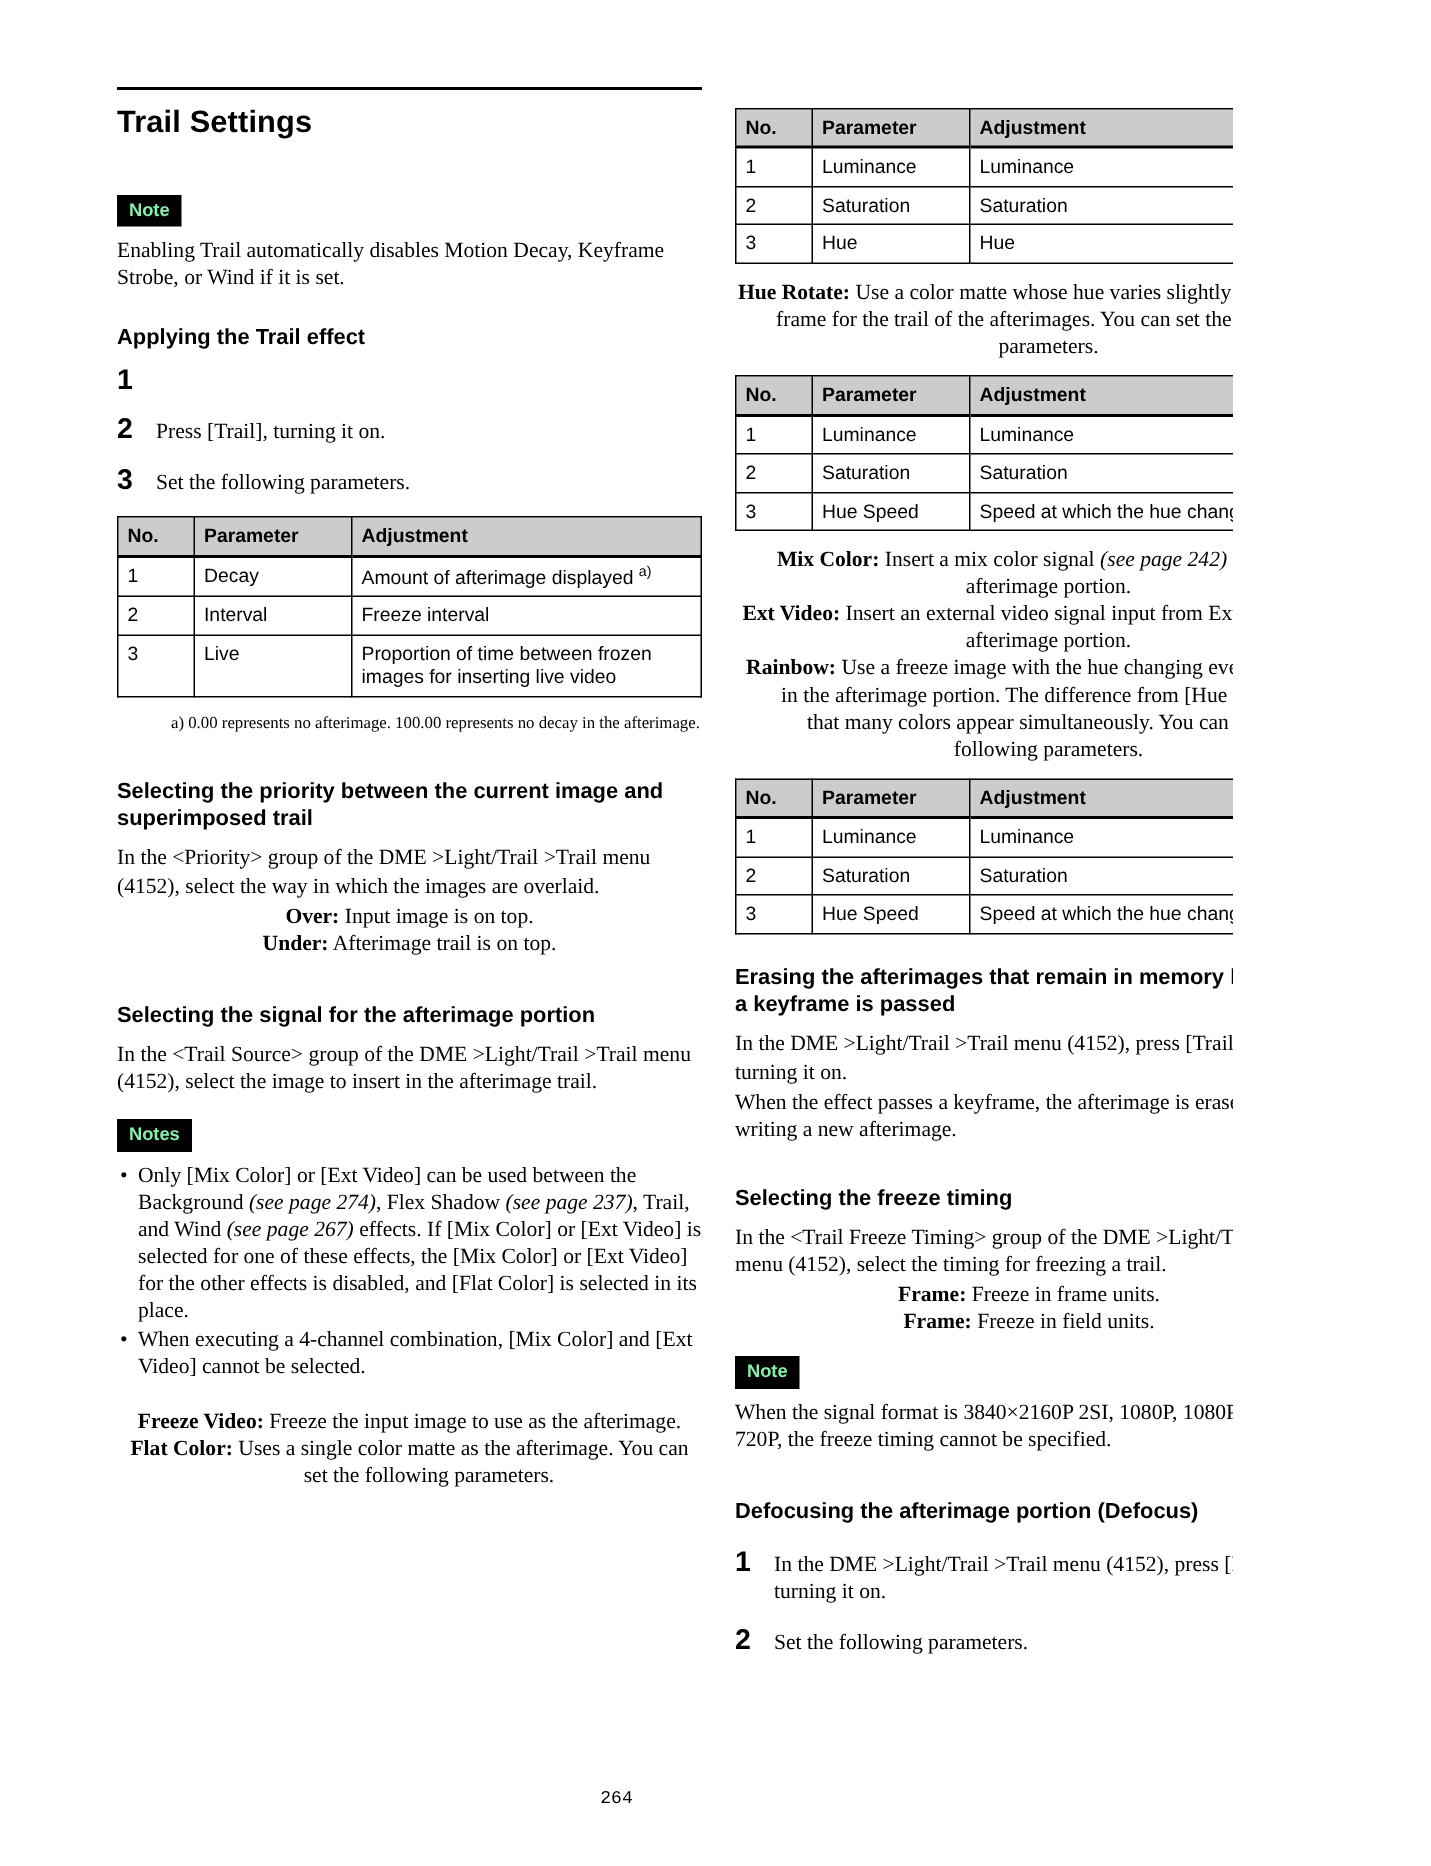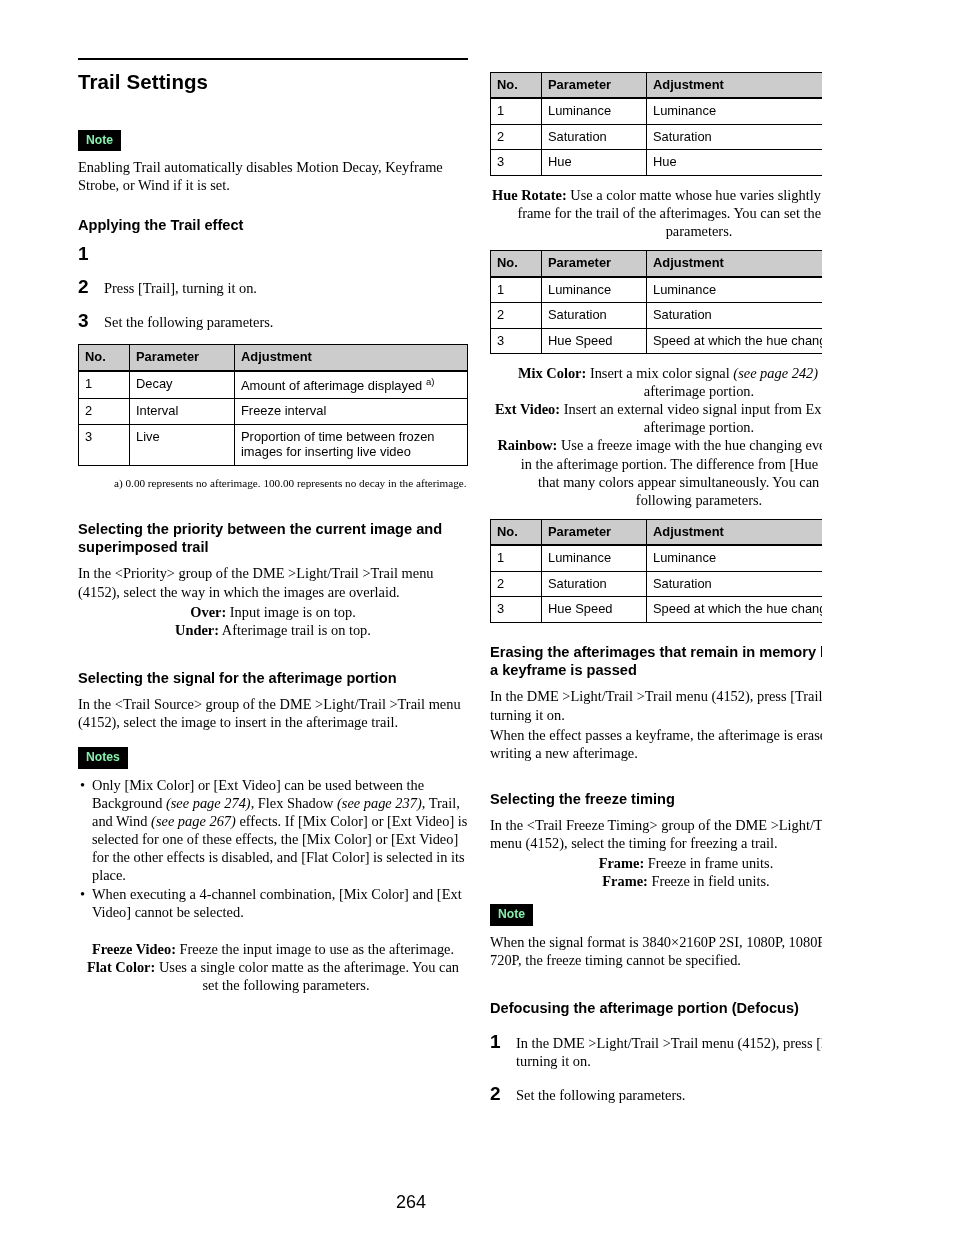--- a/index.html
+++ b/index.html
@@ -166,22 +166,22 @@
     text-indent: -13px;
   }
   .spacer-md { height: 18px; }
 
   .page-number {
     position: absolute;
     left: 0;
     right: 0;
     top: 1192px;
     text-align: center;
-    font-family: Liberation Sans, sans-serif;
-    font-size: 18px;
+    font-family: Liberation Mono, monospace;
+    font-size: 12px;
     color: #000;
   }
 
   i, .ital { font-style: italic; }
 </style>
 </head>
 <body>
 
 <div class="page">
 

